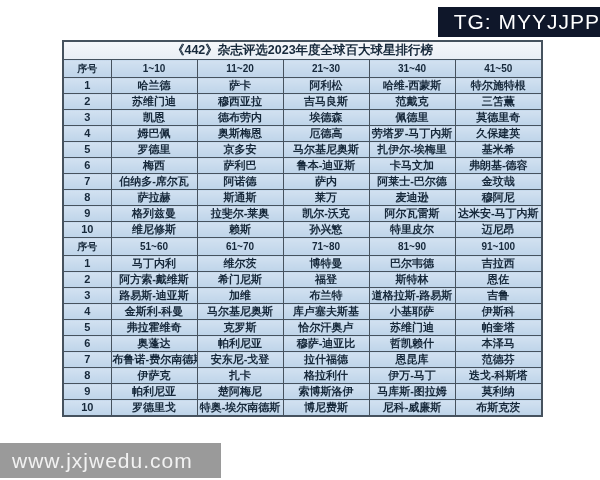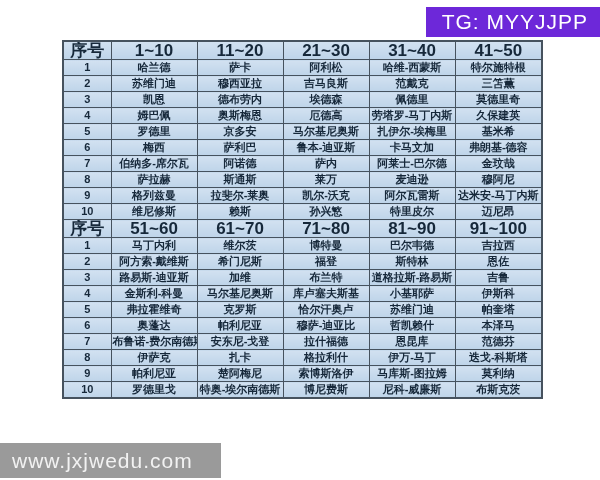--- a/index.html
+++ b/index.html
@@ -2,22 +2,22 @@
 <html><head>
 <meta charset="utf-8">
 <style>
   html,body{margin:0;padding:0;}
   body{
     width:600px;height:480px;position:relative;background:#ffffff;overflow:hidden;
     font-family:"Liberation Sans","DejaVu Sans",sans-serif;
   }
   .wm-top{
     position:absolute;top:7px;right:0;height:30px;line-height:30px;
-    background:#6d28d9;color:#ffffff;font-size:21px;letter-spacing:1px;
-    padding:0 12px 0 16px;
+    background:#0f172a;color:#ffffff;font-size:21px;letter-spacing:1px;
+    padding:0 0 0 16px;
   }
   .wm-bottom{
     position:absolute;left:0;top:443px;height:35px;line-height:35px;
     background:#9a9a9a;color:#f2f2f2;font-size:21px;letter-spacing:1px;
     padding:0 28px 0 12px;
   }
   table.rank{
     position:absolute;left:62px;top:40px;width:479px;
     border-collapse:collapse;table-layout:fixed;
     border:2px solid #46525e;
@@ -31,37 +31,40 @@
     background:linear-gradient(#d2e1f1,#bed4e9);
   }
   table.rank tr.title-row td{
     background:linear-gradient(#f5f7fa,#e9eef5);
     font-size:12.5px;height:17px;line-height:17px;
   }
   table.rank tr.note-row td{
     background:linear-gradient(#f5f7fa,#e9eef5);
     font-style:italic;font-size:11px;height:16px;
   }
-  table.rank tr.head-row th{font-size:17px;height:17px;line-height:17px;}
+  table.rank tr.head-row th{font-size:10px;height:17px;line-height:17px;}
 </style>
 </head>
 <body>
 
 <div class="wm-top">TG: MYYJJPP</div>
 
 <table class="rank">
   <colgroup>
     <col style="width:48px">
     <col style="width:86px">
       <col style="width:86px">
       <col style="width:86px">
     <col style="width:86px">
       <col style="width:87px">
   </colgroup>
   <tbody>
+    <tr class="title-row">
+      <td colspan="6">《442》杂志评选2023年度全球百大球星排行榜</td>
+    </tr>
     <tr class="head-row">
         <th>序号</th>
         <th>1~10</th>
         <th>11~20</th>
         <th>21~30</th>
         <th>31~40</th>
         <th>41~50</th>
       </tr>
   </tbody>
   <tbody>

